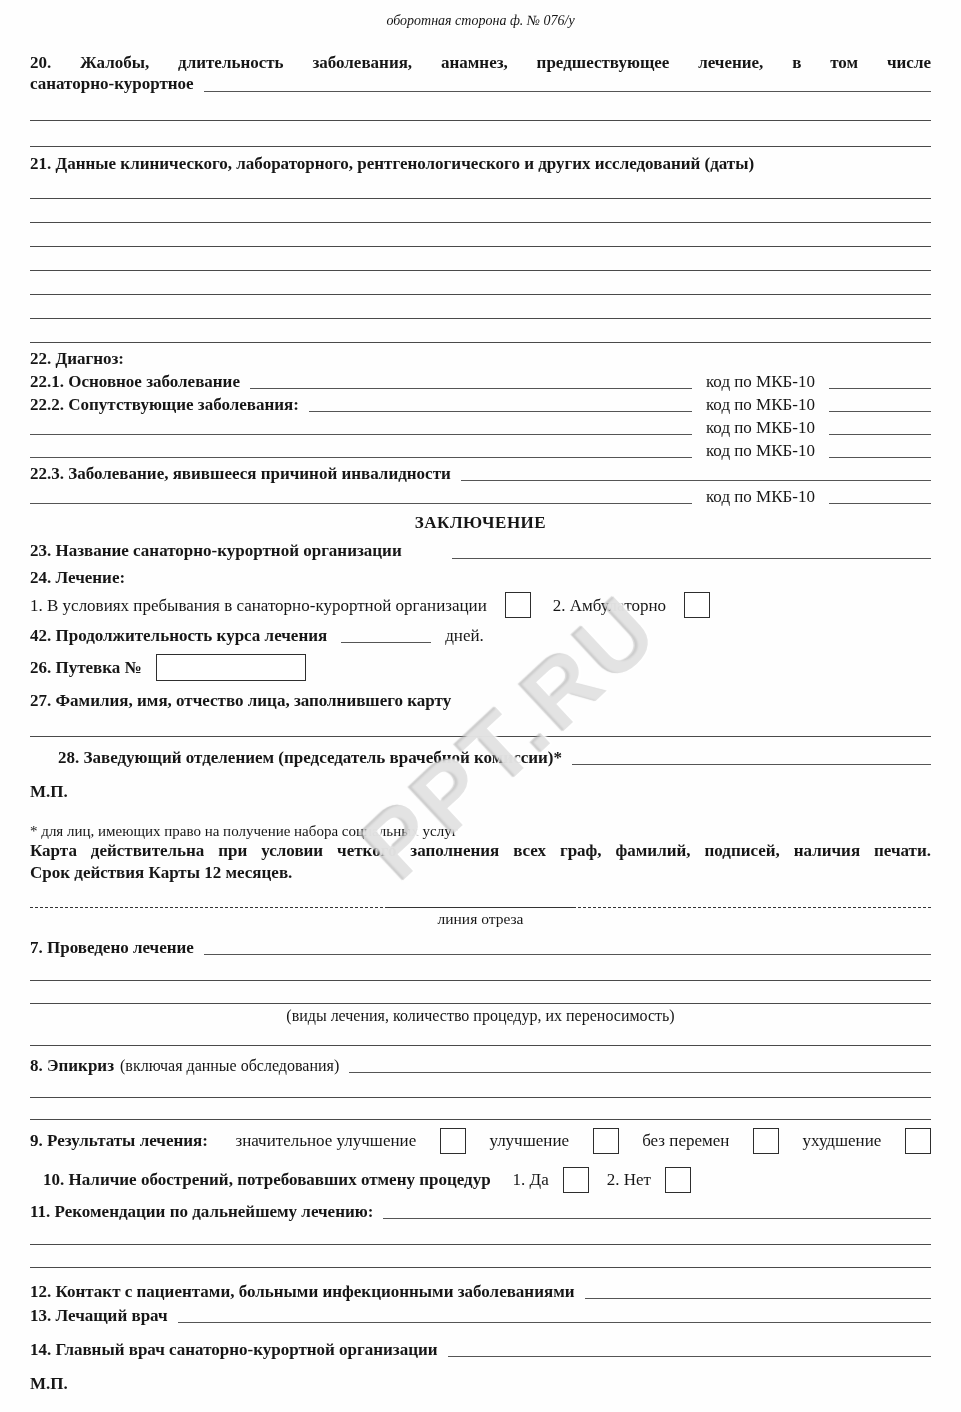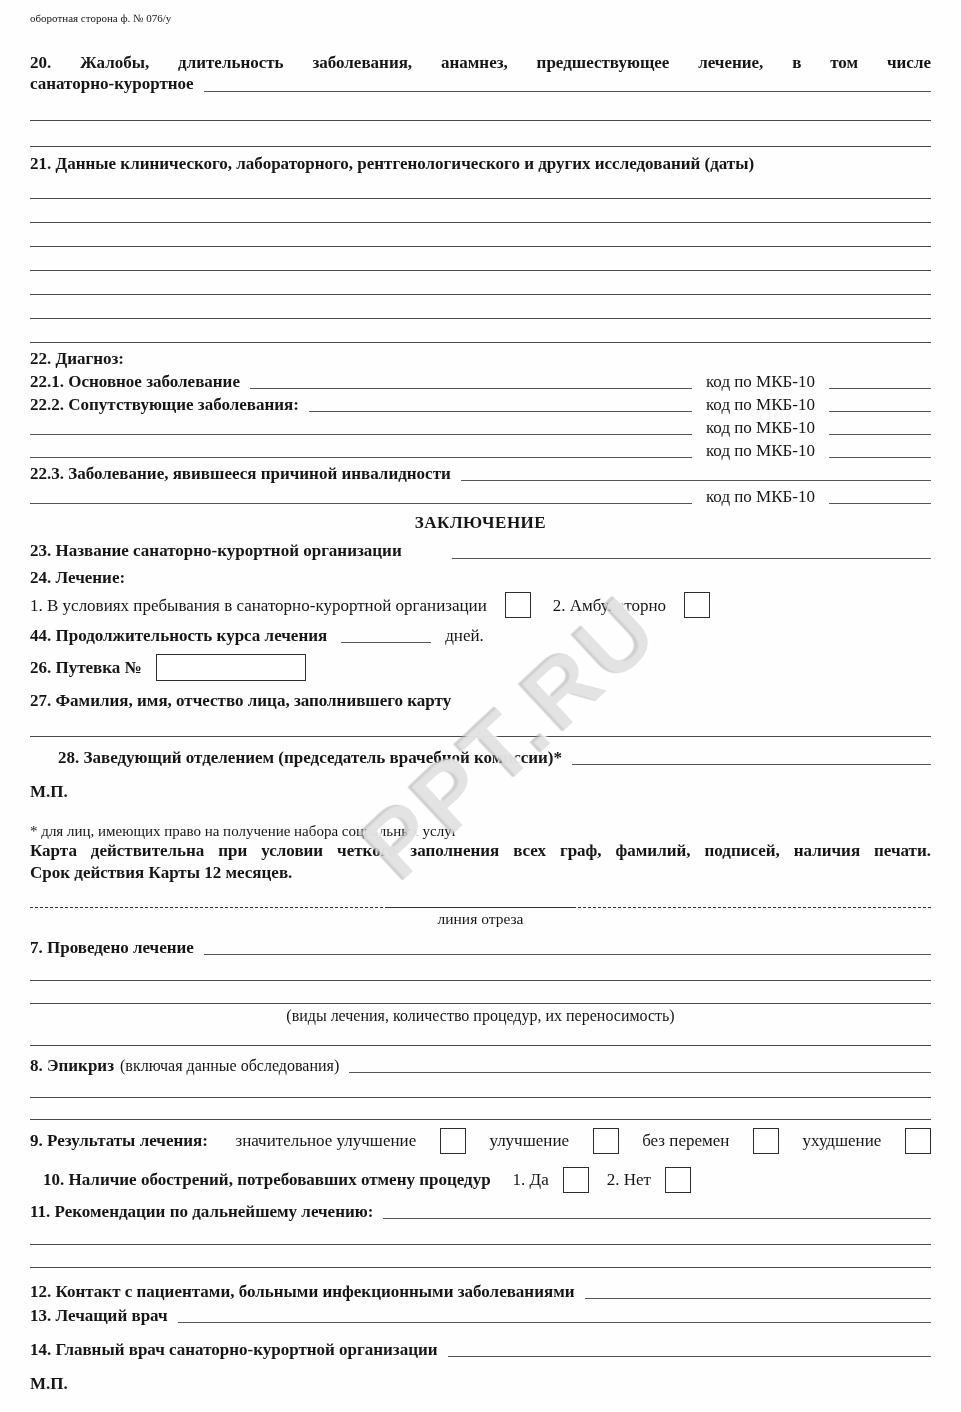--- a/index.html
+++ b/index.html
@@ -14,21 +14,21 @@
     position:relative;
     width:961px; height:1412px;
     padding:12px 30px 0 30px;
     overflow:hidden;
     background:#fefefe;
     font-size:17px;
     line-height:1.25;
   }
   .b { font-weight:700; }
   .r { font-weight:400; }
-  .corner { text-align:left; font-size:11px; height:20px; }
+  .corner { text-align:center; font-size:14px; height:20px;font-style:italic; }
 
   
   .justify-line { text-align:justify; text-align-last:justify; }
 
   
   .row { display:flex; align-items:flex-end; }
   .rowc { display:flex; align-items:center; }
   .wl { flex:1 1 auto; border-bottom:1.4px solid #555; height:14px; margin:0 0 3px 10px; }
   .wl.nogap { margin-left:0; }
   .wl.short { flex:0 0 102px; margin-left:14px; }
@@ -180,21 +180,21 @@
 
   <div class="s24-title b">24. Лечение:</div>
   <div class="rowc opts24">
     <span class="r nowrap">1. В условиях пребывания в санаторно-курортной организации</span>
     <span class="cb ml18"></span>
     <span class="r nowrap ml22">2. Амбулаторно</span>
     <span class="cb ml18"></span>
   </div>
 
   <div class="row s25">
-    <span class="b nowrap">44. Продолжительность курса лечения</span>
+    <span class="b nowrap">42. Продолжительность курса лечения</span>
     <span class="wl days"></span>
     <span class="r nowrap ml14">дней.</span>
   </div>
 
   <div class="rowc s26">
     <span class="b nowrap">26. Путевка №</span>
     <span class="vbox"></span>
   </div>
 
   <div class="s27 b">27. Фамилия, имя, отчество лица, заполнившего карту</div>

